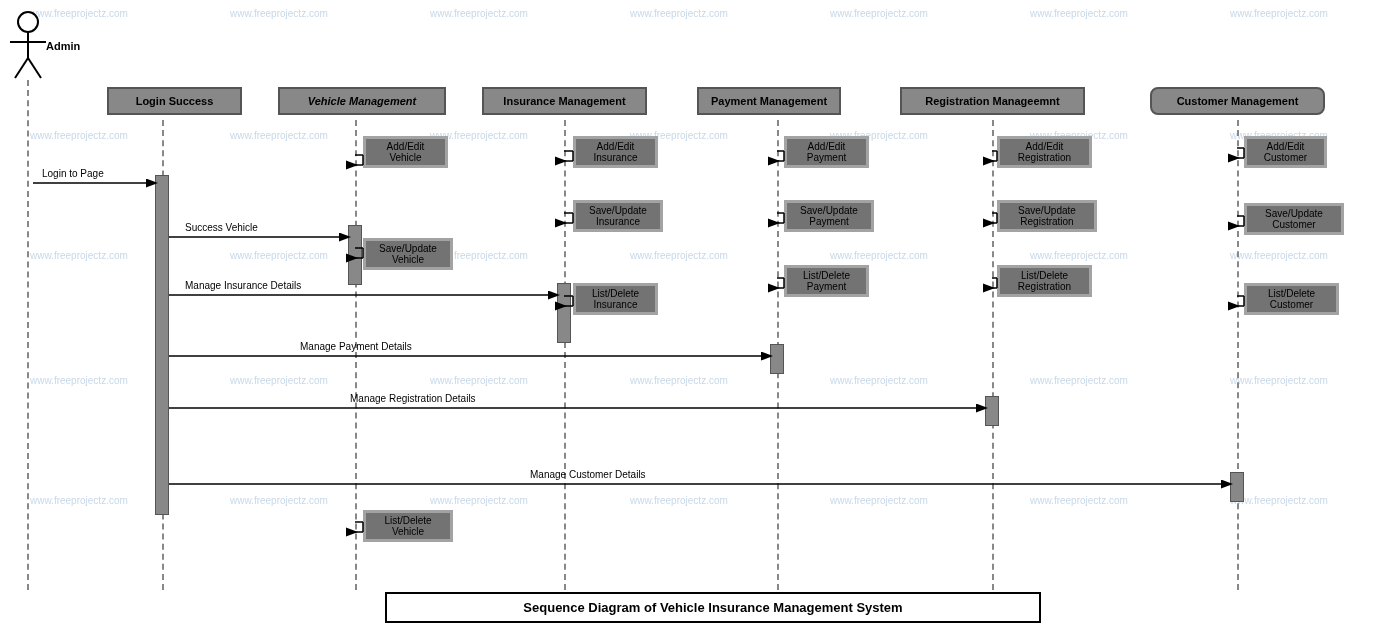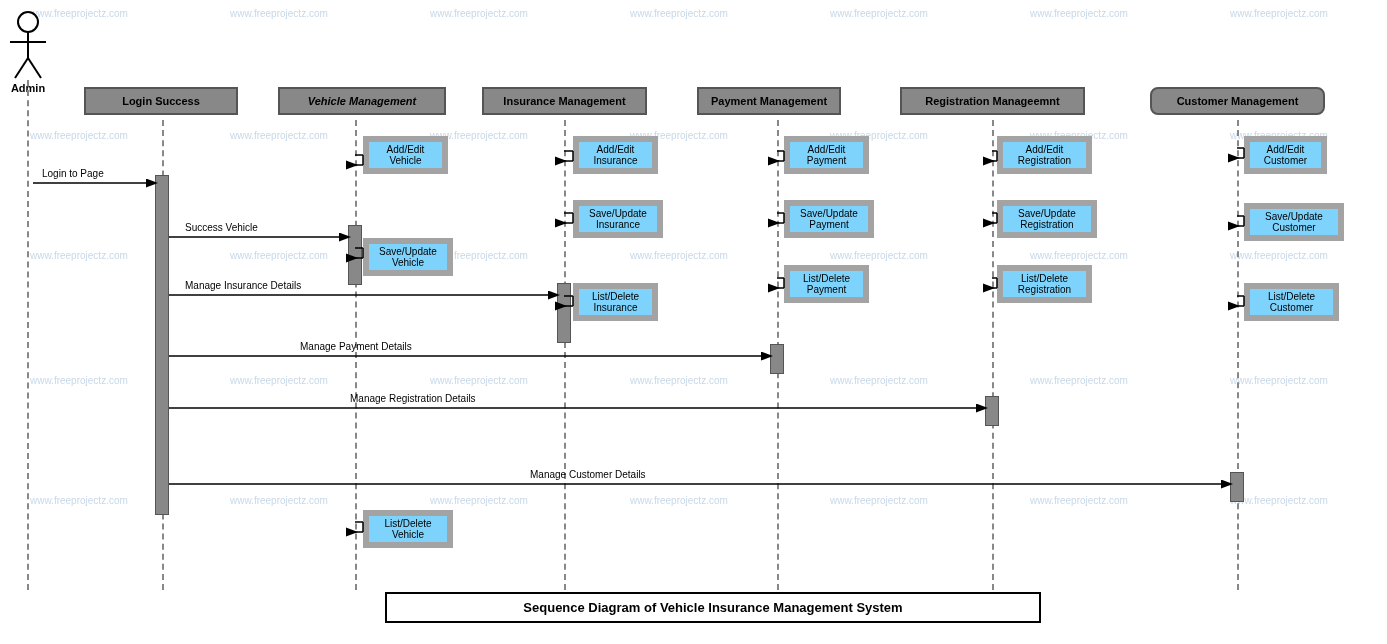--- a/index.html
+++ b/index.html
@@ -62,22 +62,22 @@
       position: absolute;
       font-size: 10px;
       color: #000;
       white-space: nowrap;
       text-align: right;
     }
 
     
     .note-box {
       position: absolute;
-      border: 6px solid #a3a3a3;
-      background: #7dd3fc;
+      border: 3px solid #a3a3a3;
+      background: #737373;
       padding: 2px 4px;
       font-size: 10px;
       text-align: center;
     }
 
     
     .footer-box {
       position: absolute;
       border: 2px solid #000;
       background: #fff;
@@ -128,39 +128,39 @@
 
     <span class="watermark-text" style="top:495px;left:30px">www.freeprojectz.com</span>
     <span class="watermark-text" style="top:495px;left:230px">www.freeprojectz.com</span>
     <span class="watermark-text" style="top:495px;left:430px">www.freeprojectz.com</span>
     <span class="watermark-text" style="top:495px;left:630px">www.freeprojectz.com</span>
     <span class="watermark-text" style="top:495px;left:830px">www.freeprojectz.com</span>
     <span class="watermark-text" style="top:495px;left:1030px">www.freeprojectz.com</span>
     <span class="watermark-text" style="top:495px;left:1230px">www.freeprojectz.com</span>
   </div>
 
-  <div style="position:absolute;left:10px;top:10px;display:flex;flex-direction:column;align-items:center;">
+  <div style="position:absolute;left:10px;top:10px;display:flex;flex-direction:row;align-items:center;">
     <svg width="36" height="70">
 
       <circle cx="18" cy="12" r="10" stroke="black" stroke-width="2" fill="white"></circle>
 
       <line x1="18" y1="22" x2="18" y2="48" stroke="black" stroke-width="2"></line>
 
       <line x1="0" y1="32" x2="36" y2="32" stroke="black" stroke-width="2"></line>
 
       <line x1="18" y1="48" x2="5" y2="68" stroke="black" stroke-width="2"></line>
 
       <line x1="18" y1="48" x2="31" y2="68" stroke="black" stroke-width="2"></line>
     </svg>
     <span style="font-weight:bold;font-size:11px;margin-top:2px;">Admin</span>
   </div>
 
   <div style="position:absolute;left:27px;top:80px;border-left:2px dashed #888;height:510px;"></div>
 
-  <div class="lifeline-box" style="left:84px;top:87px;width:154px;">Login Success</div>
+  <div class="lifeline-box" style="left:107px;top:87px;width:135px;">Login Success</div>
   <div style="position:absolute;left:162px;top:120px;border-left:2px dashed #888;height:470px;"></div>
 
   <div class="lifeline-box" style="left:278px;top:87px;width:168px;font-style:italic;">Vehicle Management</div>
   <div style="position:absolute;left:355px;top:120px;border-left:2px dashed #888;height:470px;"></div>
 
   <div class="lifeline-box" style="left:482px;top:87px;width:165px;">Insurance Management</div>
   <div style="position:absolute;left:564px;top:120px;border-left:2px dashed #888;height:470px;"></div>
 
   <div class="lifeline-box" style="left:697px;top:87px;width:144px;">Payment Management</div>
   <div style="position:absolute;left:777px;top:120px;border-left:2px dashed #888;height:470px;"></div>

